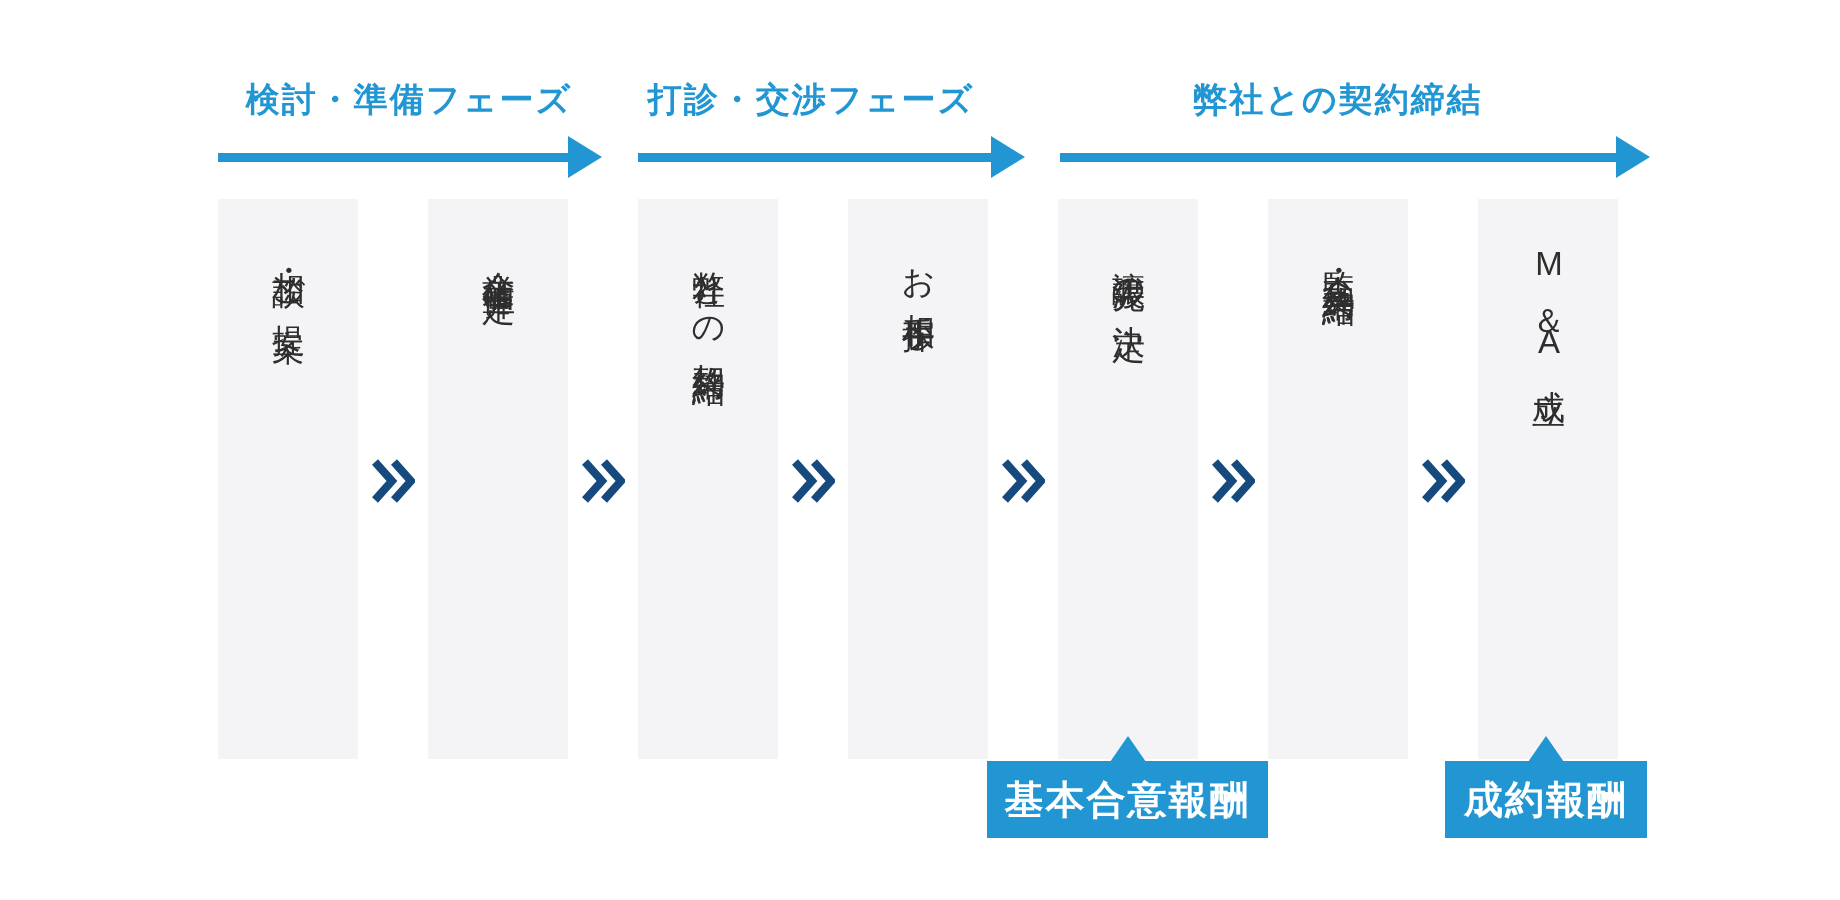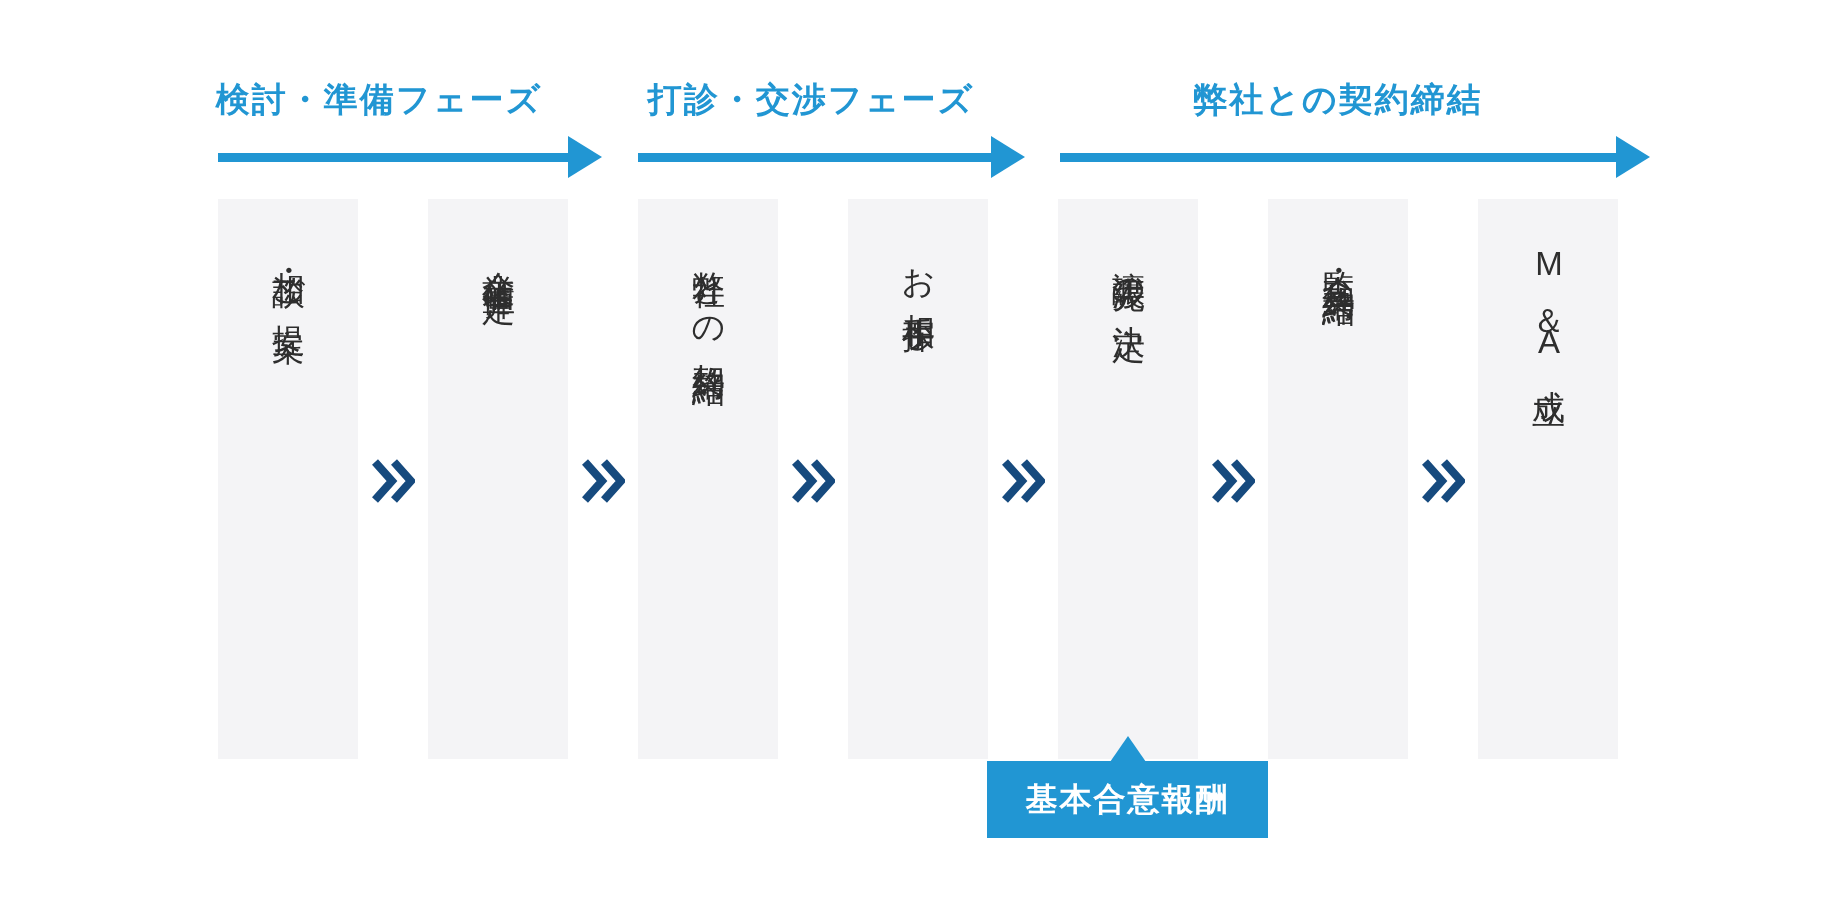--- a/index.html
+++ b/index.html
@@ -21,21 +21,21 @@
     top: 78px;
     height: 42px;
     line-height: 42px;
     text-align: center;
     font-size: 34px;
     font-weight: bold;
     letter-spacing: 2px;
     color: var(--accent);
     white-space: nowrap;
   }
-  .phase-label.p1 { left: 204px;  width: 350px; }
+  .phase-label.p1 { left: 234px;  width: 350px; }
   .phase-label.p2 { left: 636px;  width: 350px; }
   .phase-label.p3 { left: 1058px; width: 560px; }
 
   .phase-arrow { position: absolute; top: 136px; height: 43px; }
   .phase-arrow.a1 { left: 218px;  width: 384px; }
   .phase-arrow.a2 { left: 638px;  width: 387px; }
   .phase-arrow.a3 { left: 1060px; width: 590px; }
   .arrow-line {
     position: absolute;
     left: 0; right: 33px; top: 17px; height: 9px;
@@ -96,21 +96,21 @@
   .sep.c6 { left: 1421px; }
   .sep svg { display: block; }
 
   
   .fee {
     position: absolute;
     top: 761px;
     height: 77px;
     background: var(--accent);
     color: #ffffff;
-    font-size: 32px;
+    font-size: 39px;
     font-weight: bold;
     letter-spacing: 2px;
     display: flex;
     align-items: center;
     justify-content: center;
     z-index: 2;
     white-space: nowrap;
   }
   .fee.f1 { left: 987px;  width: 281px; }
   .fee.f2 { left: 1445px; width: 202px; }
@@ -203,14 +203,18 @@
     <svg width="44" height="46" viewBox="0 0 44 46">
         <path d="M4 4 L21 23 L4 42" fill="none" stroke="#164a7e" stroke-width="8"></path>
         <path d="M23 4 L40 23 L23 42" fill="none" stroke="#164a7e" stroke-width="8"></path>
       </svg>
   </div>
 
   <div class="fee f1">
     <span class="fee-pointer"></span>
     <span>基本合意報酬</span>
   </div>
+  <div class="fee f2">
+    <span class="fee-pointer"></span>
+    <span>成約報酬</span>
+  </div>
 
 </div>
 
 </body></html>

